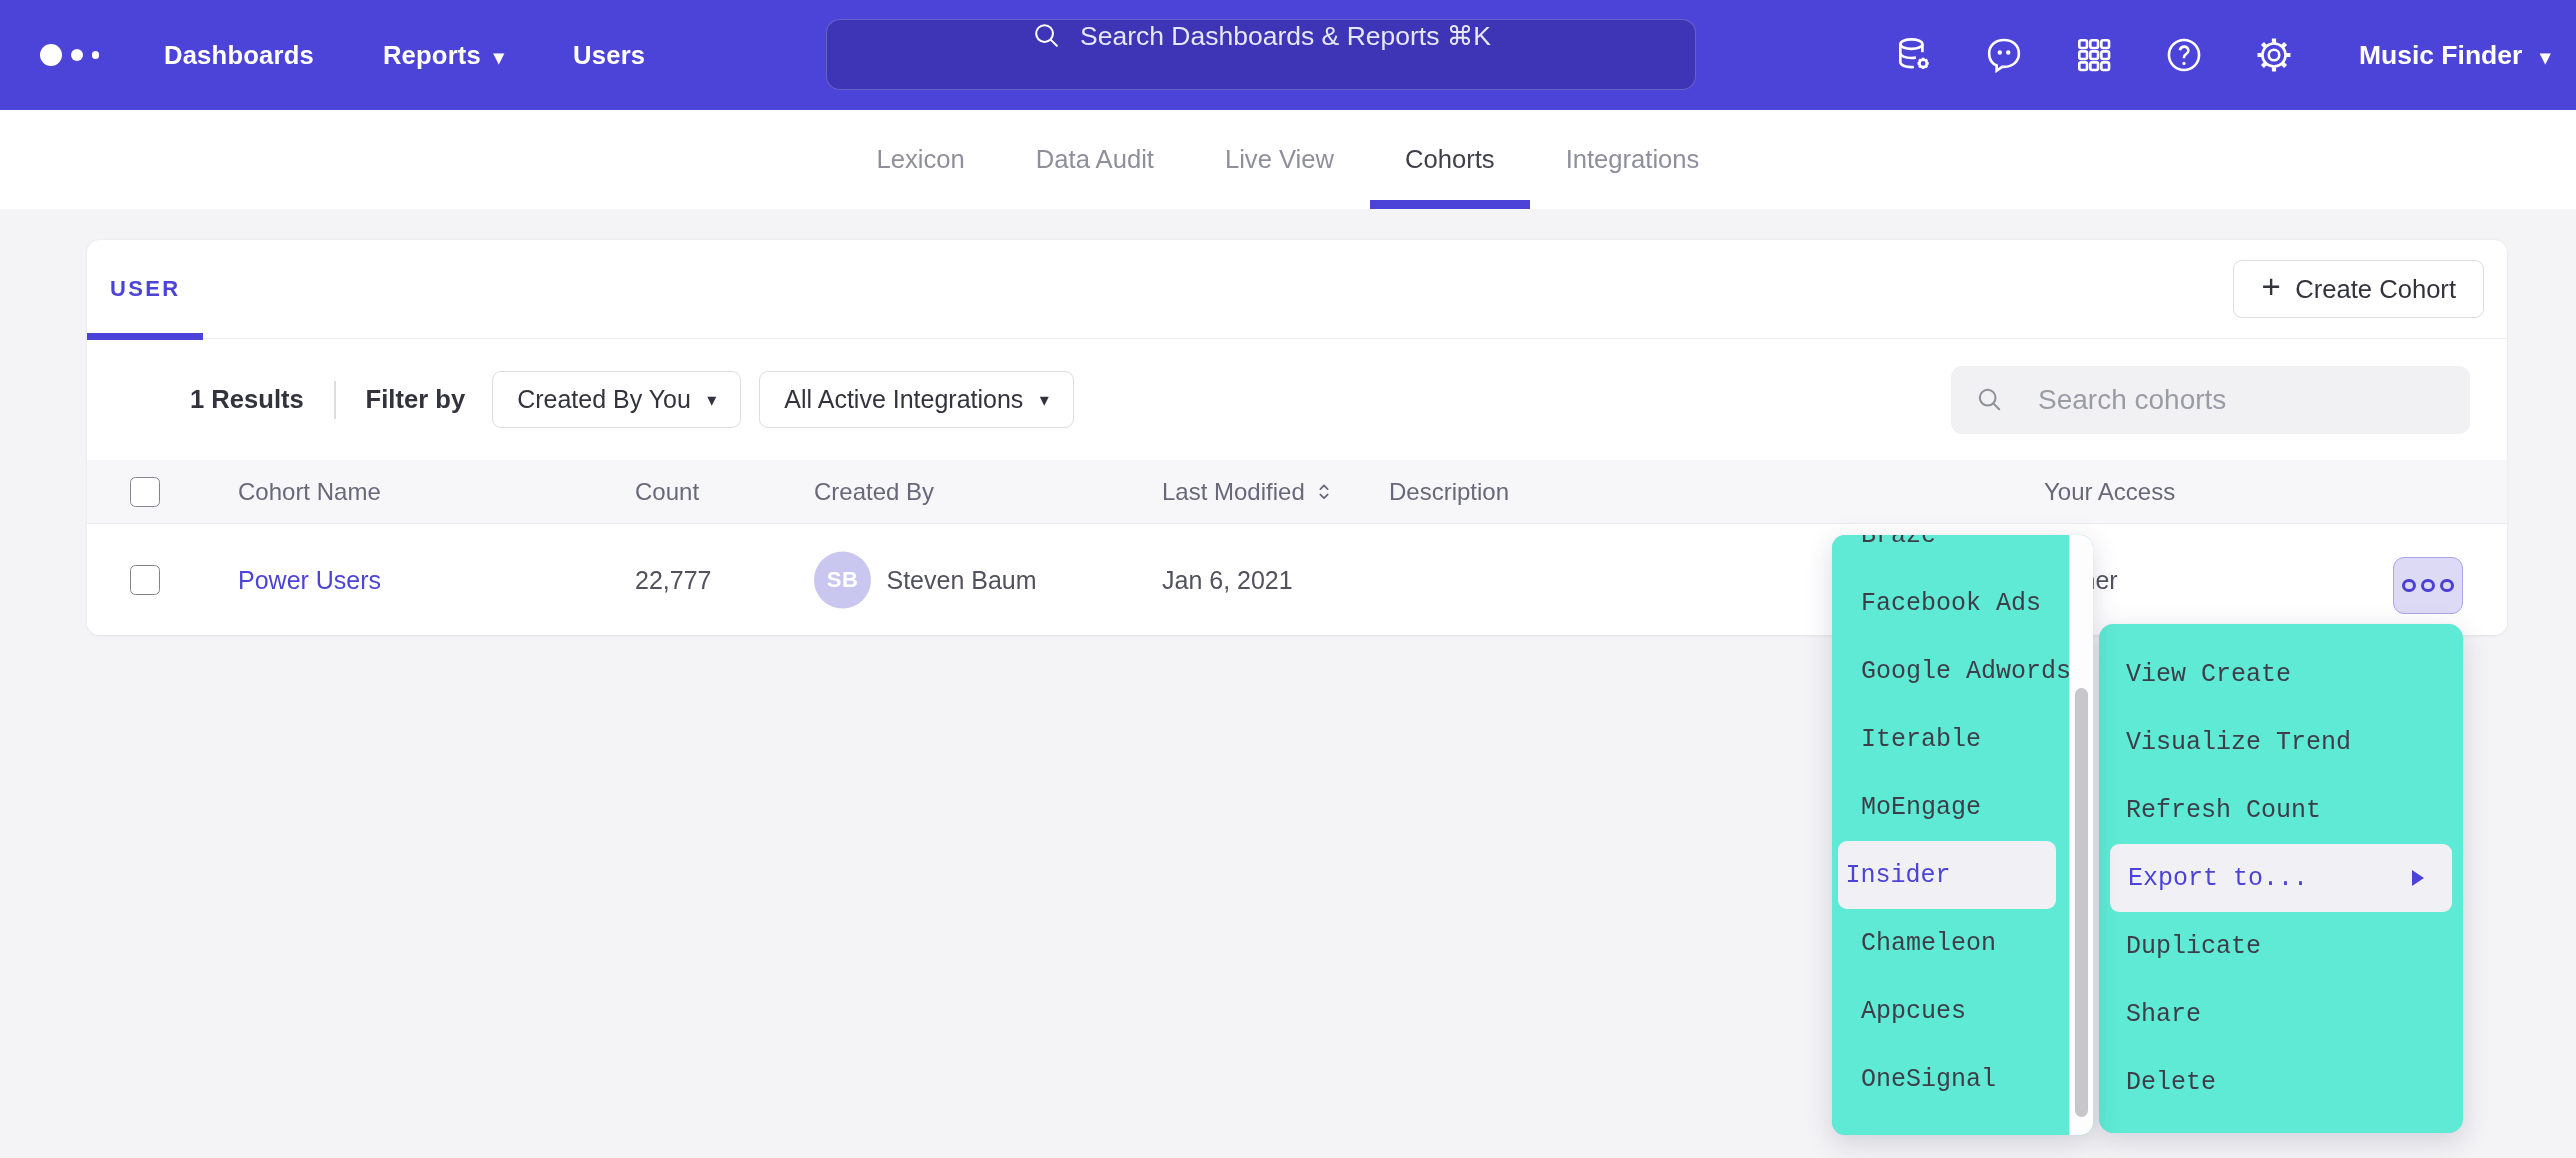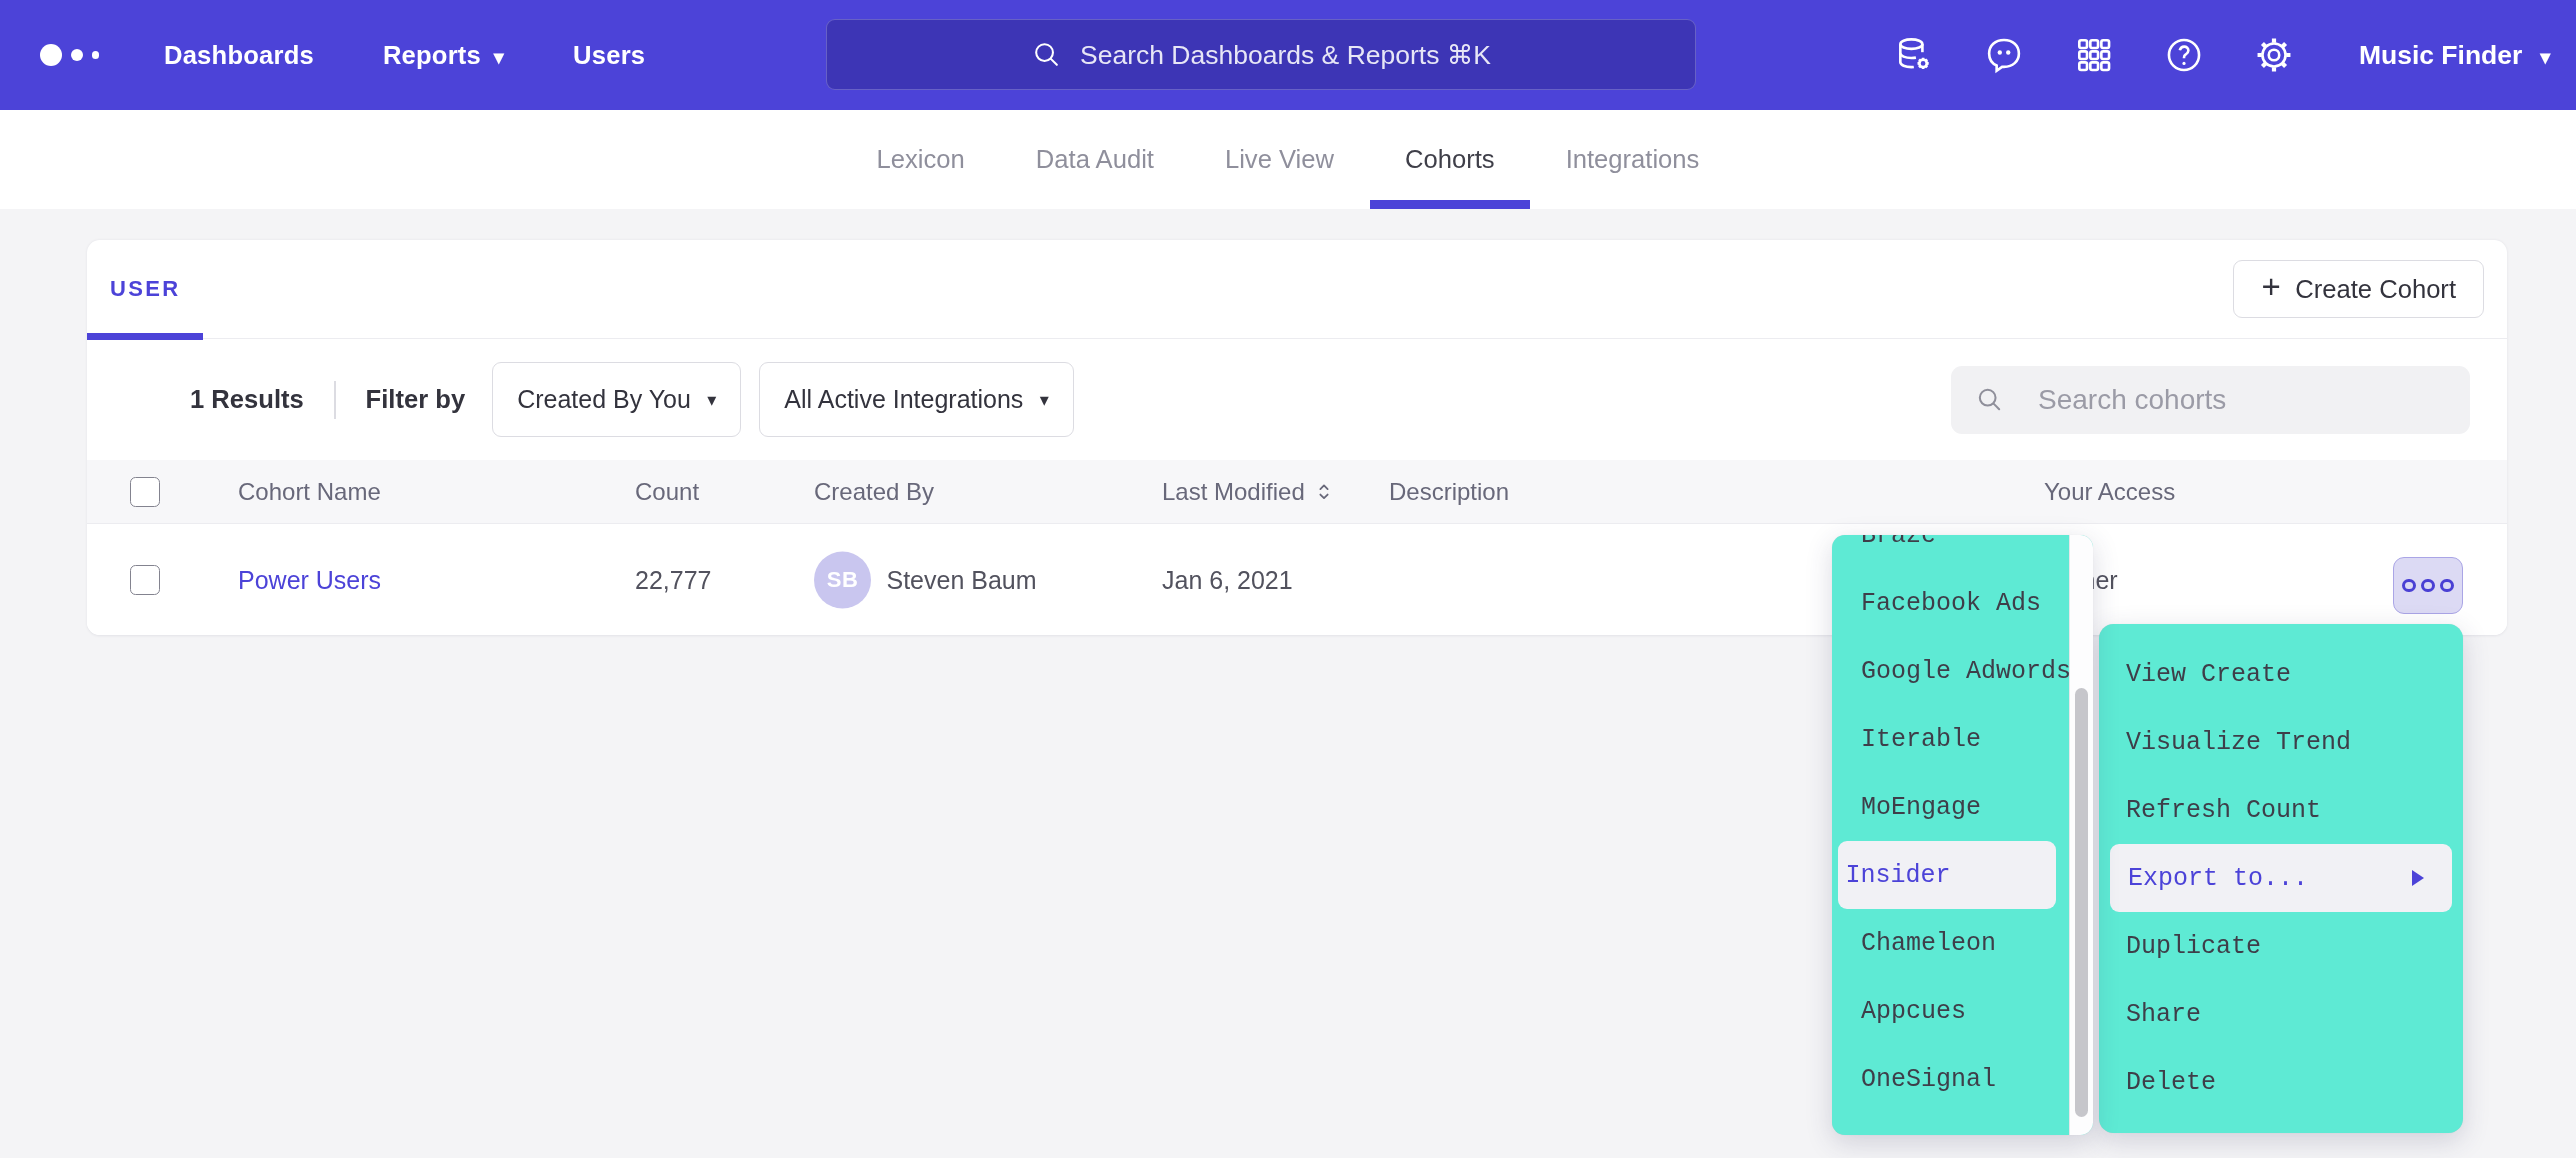--- a/index.html
+++ b/index.html
@@ -8,21 +8,21 @@
 
   
   .topbar { position:relative; height:110px; background:#4c43d8; display:flex; align-items:center; padding:0 25.6px 0 40px; }
   .logo { display:flex; align-items:center; gap:9px; width:100px; cursor:pointer; }
   .logo .d1 { width:22px; height:22px; border-radius:50%; background:#fff; }
   .logo .d2 { width:12px; height:12px; border-radius:50%; background:#fff; }
   .logo .d3 { width:7.3px; height:7.3px; border-radius:50%; background:#fff; }
   .topnav { display:flex; align-items:center; gap:69px; margin-left:24px; }
   .nav-item { color:#fff; font-size:25.6px; font-weight:700; letter-spacing:0.2px; cursor:pointer; display:flex; align-items:center; gap:12.8px; }
   .caret { font-size:20px; line-height:1; position:relative; top:1.8px; }
-  .topsearch { position:absolute; left:826px; top:19px; width:870px; height:71px; background:rgba(10,5,60,.22); border:0.9px solid rgba(255,255,255,.22); border-radius:9px; display:flex; align-items:center; justify-content:center; gap:18px; cursor:text; }
+  .topsearch { position:absolute; left:826px; top:19px; width:870px; height:71px; background:rgba(10,5,60,.22); border:0.9px solid rgba(255,255,255,.22); border-radius:14px; display:flex; align-items:flex-start; justify-content:center; gap:18px; cursor:text; }
   .topsearch svg { flex:0 0 auto; }
   .topsearch .ph { color:rgba(255,255,255,.88); font-size:26.5px; }
   .topbar-right { margin-left:auto; display:flex; align-items:center; gap:48px; color:#fff; }
   .tb-icon { width:42px; height:42px; display:flex; align-items:center; justify-content:center; cursor:pointer; color:#fff; }
   .project { display:flex; align-items:center; gap:18px; color:#fff; font-size:26.5px; font-weight:700; margin-left:16.4px; cursor:pointer; }
 
   
   .tabbar { height:99px; background:#fff; display:flex; justify-content:center; align-items:stretch; gap:71px; }
   .tab { display:flex; align-items:center; font-size:25.6px; color:#8f8f9c; cursor:pointer; position:relative; }
   .tab.active { color:#3f3f49; font-weight:500; }
@@ -33,21 +33,21 @@
   .card-tabs-row { position:relative; height:99px; border-bottom:1.8px solid #ececf0; }
   .type-tab { position:absolute; left:0; top:0; height:100%; display:flex; align-items:center; padding:0 23px; font-size:22px; font-weight:700; letter-spacing:2.3px; color:#4c43d8; cursor:pointer; }
   .type-tab::after { content:""; position:absolute; left:0; right:0; bottom:-1.8px; height:7.3px; background:#4c43d8; }
   .create-btn { position:absolute; right:23px; top:50%; transform:translateY(-50%); height:58px; display:flex; align-items:center; padding:0 27px; background:#fff; border:1.8px solid #dcdce2; border-radius:9px; font-family:inherit; font-size:25.6px; font-weight:500; color:#33333d; cursor:pointer; }
   .create-btn .plus { font-size:33px; font-weight:300; margin-right:14.6px; position:relative; top:-1.8px; color:#33333d; }
 
   .filter-row { position:relative; height:121px; display:flex; align-items:center; padding-left:103px; }
   .results { font-size:25.6px; font-weight:700; color:#33333d; }
   .vdiv { width:1.8px; height:38px; background:#dcdce2; margin:0 30px 0 30px; }
   .filter-by { font-size:25.6px; font-weight:700; color:#33333d; margin-right:27px; }
-  .dropdown { height:75px; display:flex; align-items:center; background:#fff; border:1.8px solid #dcdce2; border-radius:9px; padding:0 24px; font-family:inherit; font-size:25px; font-weight:500; color:#33333d; cursor:pointer; margin-right:18px; }
+  .dropdown { height:57px; display:flex; align-items:center; background:#fff; border:1.8px solid #dcdce2; border-radius:9px; padding:0 24px; font-family:inherit; font-size:25px; font-weight:500; color:#33333d; cursor:pointer; margin-right:18px; }
   .dropdown .caret { font-size:18px; margin-left:16.4px; top:0.9px; }
   .cohort-search { position:absolute; right:37px; top:50%; transform:translateY(-50%); width:519px; height:68px; background:#f1f1f3; border-radius:11px; display:flex; align-items:center; padding-left:24px; cursor:text; }
   .cohort-search .ph { color:#9b9ba6; font-size:28px; margin-left:34px; }
 
   .thead { position:relative; height:64px; background:#f7f7f9; border-bottom:0.9px solid #ececf0; font-size:24px; font-weight:500; color:#68687a; }
   .trow { position:relative; height:111px; background:#fff; font-size:25px; color:#52525e; border-bottom-left-radius:12.8px; border-bottom-right-radius:12.8px; }
   .cell { position:absolute; top:50%; transform:translateY(-50%); white-space:nowrap; display:flex; align-items:center; }
   .c-check { left:43px; } .c-name { left:151px; } .c-count { left:548px; } .c-created { left:727px; } .c-modified { left:1075px; } .c-desc { left:1302px; } .c-access { left:1957px; }
   .checkbox { width:30px; height:30px; border:1.8px solid #83838f; border-radius:5.5px; background:#fff; cursor:pointer; }
   .sort-icon { margin-left:9px; display:inline-flex; }

